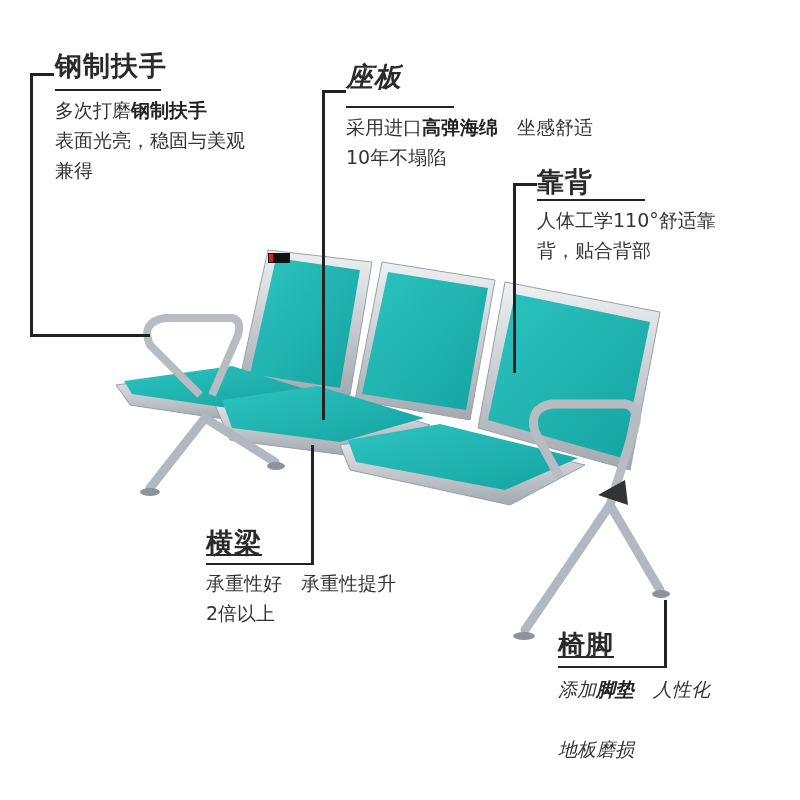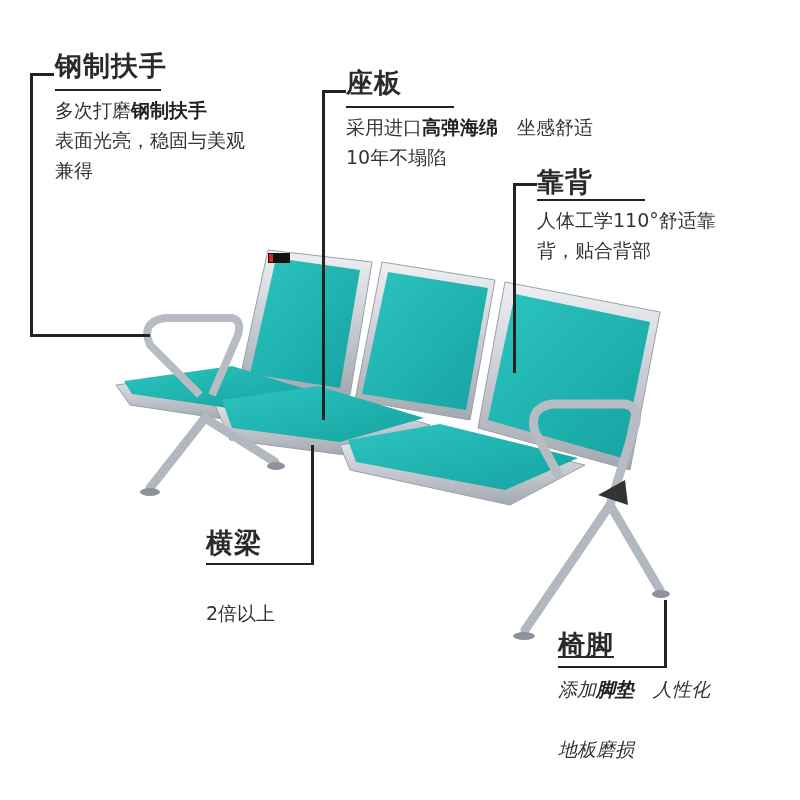--- a/index.html
+++ b/index.html
@@ -78,41 +78,41 @@
 <div class="title" style="left:55px;top:48px;">钢制扶手</div>
 <div class="line" style="left:55px;top:89px;width:106px;height:2px;"></div>
 <div class="desc" style="left:55px;top:95px;">
   <span>多次打磨</span><b>钢制扶手</b><br>
   <span>表面光亮，稳固与美观</span><br>
   <span>兼得</span>
 </div>
 
 <div class="line" style="left:322px;top:90px;width:24px;height:3px;"></div>
 <div class="line" style="left:322px;top:90px;width:3px;height:330px;"></div>
-<div class="title" style="left:346px;top:65px;">座板</div>
+<div class="title" style="left:346px;top:59px;font-style:italic;">座板</div>
 <div class="line" style="left:346px;top:106px;width:108px;height:2px;"></div>
 <div class="desc" style="left:346px;top:112px;">
   <span>采用进口</span><b>高弹海绵</b><span>　坐感舒适</span><br>
   <span>10年不塌陷</span>
 </div>
 
 <div class="line" style="left:513px;top:183px;width:24px;height:3px;"></div>
 <div class="line" style="left:513px;top:183px;width:3px;height:190px;"></div>
 <div class="title" style="left:537px;top:164px;">靠背</div>
 <div class="line" style="left:537px;top:199px;width:108px;height:2px;"></div>
 <div class="desc" style="left:537px;top:205px;">
   <span>人体工学110°舒适靠</span><br>
   <span>背，贴合背部</span>
 </div>
 
 <div class="line" style="left:311px;top:445px;width:3px;height:120px;"></div>
 <div class="line" style="left:206px;top:563px;width:108px;height:2px;"></div>
-<div class="title" style="left:206px;top:525px;">横梁</div>
+<div class="title" style="left:206px;top:525px;text-decoration:underline;">横梁</div>
 <div class="desc" style="left:206px;top:568px;">
-  <br>
+  <span>承重性好　承重性提升</span><br>
   <span>2倍以上</span>
 </div>
 
 <div class="line" style="left:664px;top:600px;width:3px;height:68px;"></div>
 <div class="line" style="left:558px;top:666px;width:109px;height:2px;"></div>
 <div class="title" style="left:558px;top:627px;text-decoration:underline;">椅脚</div>
 <div class="desc" style="left:558px;top:674px;font-style:italic;">
   <span>添加</span><b>脚垫</b><span>　人性化</span><br>
   <br>
   <span>地板磨损</span>

